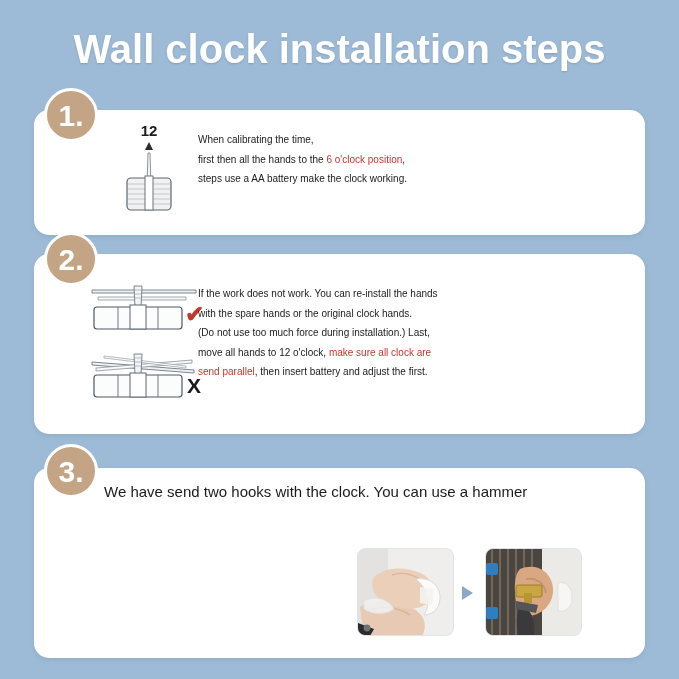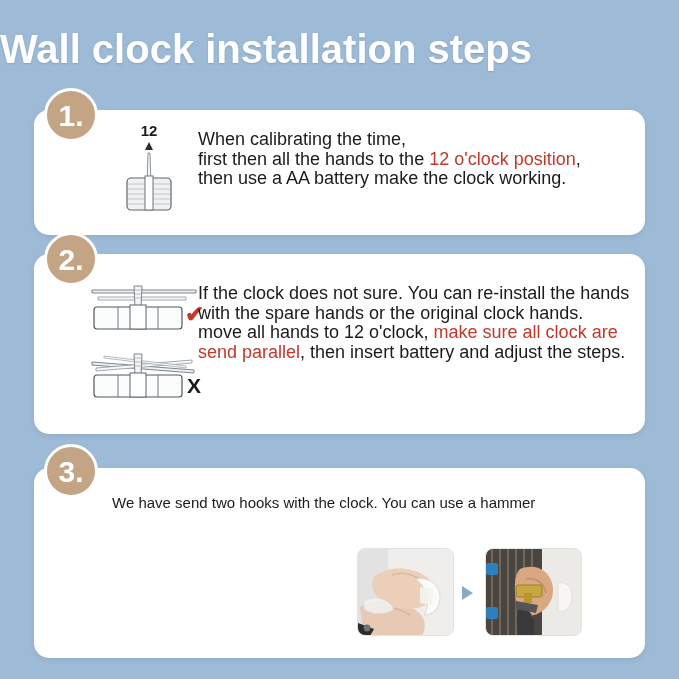--- a/index.html
+++ b/index.html
@@ -14,21 +14,21 @@
     overflow: hidden;
     position: relative;
   }
 
   
   .page-title {
     position: absolute;
     top: 27px;
     left: 0;
     width: 679px;
-    text-align: left;
+    text-align: center;
     font-size: 40px;
     font-weight: bold;
     color: #ffffff;
     letter-spacing: 0px;
     text-shadow: 0 1px 2px rgba(80,110,140,0.35);
     white-space: nowrap;
   }
 
   
   .step {
@@ -71,29 +71,29 @@
   #step2 .card { width: 611px; height: 180px; top: 22px; }
 
   
   #step3 { top: 444px; }
   #step3 .card { width: 611px; height: 190px; top: 24px; }
 
   
   .body-text {
     position: absolute;
     color: #1b1b1b;
-    font-size: 18px;
+    font-size: 10px;
     line-height: 19.5px;
     white-space: nowrap;
   }
   .hl { color: #c0392b; }
 
   #step1 .body-text { left: 164px; top: 42px; }
   #step2 .body-text { left: 164px; top: 52px; }
-  #step3 .body-text { left: 70px; top: 48px; font-size: 15px; line-height: 21px; margin-left: 8px; }
+  #step3 .body-text { left: 70px; top: 37px; font-size: 15px; line-height: 21px; }
 
   
   .fig { position: absolute; font-weight: bold; }
   #fig1 { left: 75px; top: 32px; }
   #fig2a { left: 40px; top: 46px; }
   #fig2b { left: 40px; top: 114px; }
 
   .mark {
     position: absolute;
     font-weight: bold;
@@ -147,22 +147,22 @@
         <line x1="19" y1="74" x2="61" y2="74"></line>
         <line x1="19" y1="79" x2="61" y2="79"></line>
         <line x1="19" y1="84" x2="61" y2="84"></line>
       </g>
       <rect x="36" y="56" width="8" height="34" fill="#ffffff" stroke="#6a747d" stroke-width="1"></rect>
     </svg>
   </div>
 
   <div class="body-text">
     <div><span>When calibrating the time,</span></div>
-    <div><span>first then all the hands to the </span><span class="hl">12 o'clock position</span><span>,</span></div>
-    <div><span>then use a AA battery make the clock working.</span></div>
+    <div><span>first then all the hands to the </span><span class="hl">6 o'clock position</span><span>,</span></div>
+    <div><span>steps use a AA battery make the clock working.</span></div>
   </div>
 </div>
 
 <div class="step" id="step2">
   <div class="card"></div>
   <div class="badge">2.</div>
 
   <div class="fig" id="fig2a">
     <svg width="130" height="56" viewBox="0 0 130 56">
 
@@ -198,24 +198,25 @@
       </g>
       <rect x="20" y="29" width="88" height="22" rx="3" fill="#fbfcfc" stroke="#4f5962" stroke-width="1.2"></rect>
       <line x1="44" y1="29" x2="44" y2="51" stroke="#6e7881" stroke-width="1"></line>
       <line x1="84" y1="29" x2="84" y2="51" stroke="#6e7881" stroke-width="1"></line>
       <rect x="56" y="27" width="16" height="24" fill="#ffffff" stroke="#5c666f" stroke-width="1"></rect>
     </svg>
   </div>
   <div class="mark mark-x">X</div>
 
   <div class="body-text">
-    <div><span>If the clock does not sure. You can re-install the hands</span></div>
+    <div><span>If the work does not work. You can re-install the hands</span></div>
     <div><span>with the spare hands or the original clock hands.</span></div>
+    <div><span>(Do not use too much force during installation.) Last,</span></div>
     <div><span>move all hands to 12 o'clock, </span><span class="hl">make sure all clock are</span></div>
-    <div><span class="hl">send parallel</span><span>, then insert battery and adjust the steps.</span></div>
+    <div><span class="hl">send parallel</span><span>, then insert battery and adjust the first.</span></div>
   </div>
 </div>
 
 <div class="step" id="step3">
   <div class="card"></div>
   <div class="badge">3.</div>
 
   <div class="body-text">
     <div><span>We have send two hooks with the clock. You can use a hammer</span></div>
   </div>

